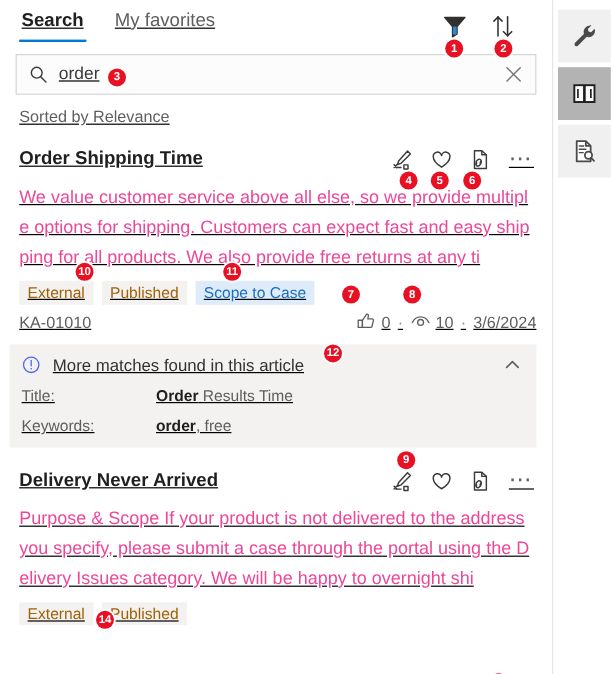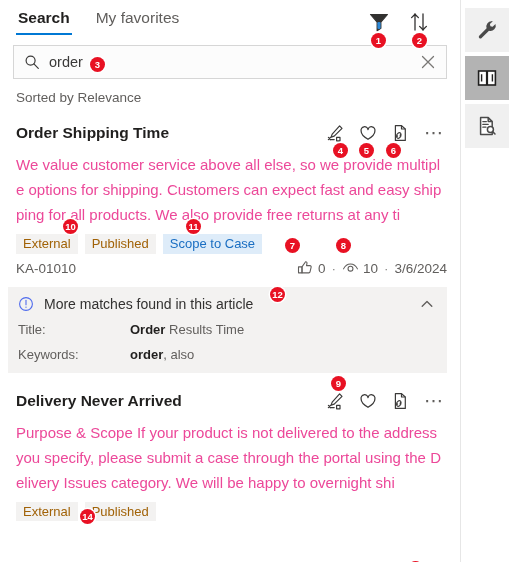--- a/index.html
+++ b/index.html
@@ -10,20 +10,21 @@
     overflow: hidden;
   }
   #app { position: relative; width: 512px; height: 562px; display: flex; }
 
   
   .main {
     position: relative;
     width: 460px; height: 521px;
     background: #ffffff;
     overflow: hidden;
+    text-decoration: underline;
   }
 
   
   .tabbar {
     position: relative;
     height: 42px;
     padding: 0 0 0 16px;
     display: flex;
     align-items: flex-start;
     gap: 22px;
@@ -334,21 +335,21 @@
             <path d="M3.2 10.2 8 5.4l4.8 4.8"></path>
           </svg>
         </span>
       </div>
       <div class="mrow">
         <span class="mlabel">Title:</span>
         <span class="mval"><b>Order</b><span> Results Time</span></span>
       </div>
       <div class="mrow">
         <span class="mlabel">Keywords:</span>
-        <span class="mval"><b>order</b><span>, also</span></span>
+        <span class="mval"><b>order</b><span>, free</span></span>
       </div>
     </div>
 
     <div class="article" style="margin-top:7px;">
       <div class="art-head">
         <span class="art-title">Delivery Never Arrived</span>
         <span class="art-actions">
           <span class="act-ico">
             <svg viewBox="0 0 20 20" fill="none" stroke="#3b3a39" stroke-width="1.2" stroke-linecap="round" stroke-linejoin="round">
               <path d="M13.6 2.9 16 5.3 8.2 13.1 5.1 14.2l1.1-3.1z"></path>

